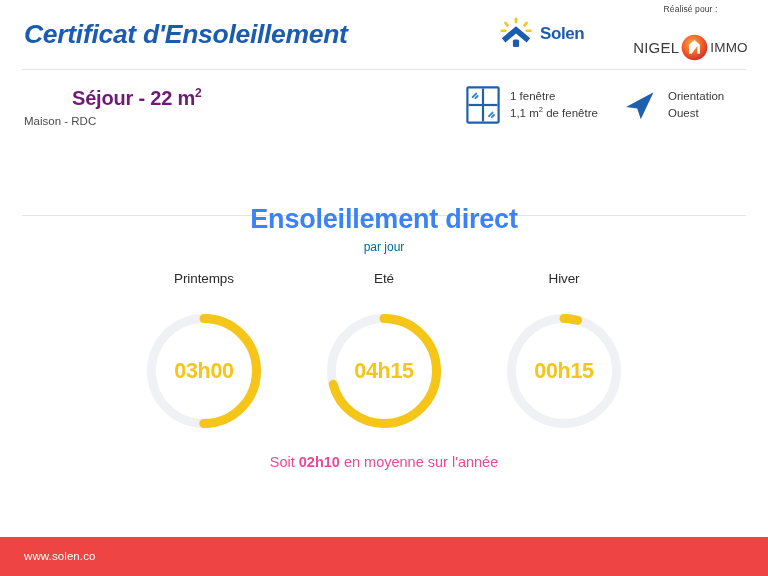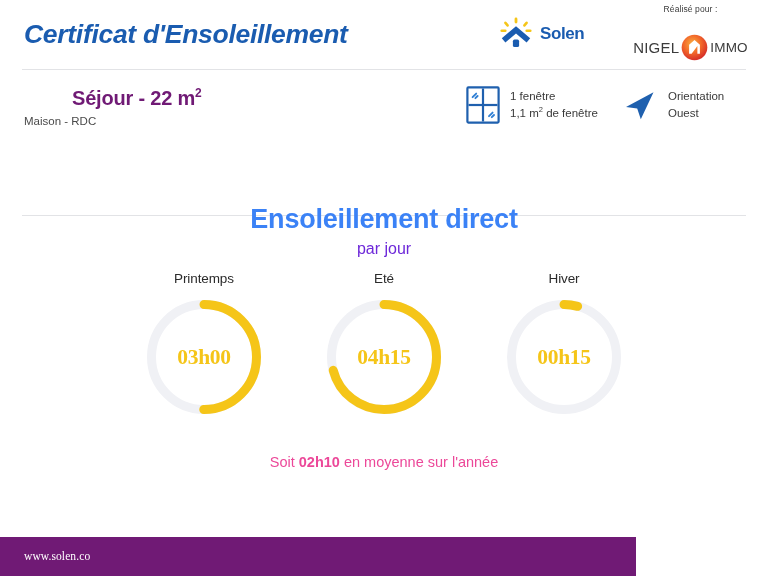--- a/index.html
+++ b/index.html
@@ -183,22 +183,22 @@
     font-weight: bold;
     color: #3b82f6;
     letter-spacing: -0.2px;
   }
 
   .sun-subtitle {
     position: absolute;
     left: 0; top: 94px;
     width: 768px;
     text-align: center;
-    font-size: 16px;
-    color: #6d28d9;
+    font-size: 12px;
+    color: #0369a1;
   }
 
   
   .gauges {
     position: absolute;
     left: 0; top: 125px;
     width: 768px;
     display: flex;
     justify-content: center;
     align-items: flex-start;
@@ -208,30 +208,29 @@
   .gauge {
     width: 114px;
     display: flex;
     flex-direction: column;
     align-items: center;
   }
 
   .gauge-label {
     font-size: 13.5px;
     color: #2b2b2b;
-    margin-bottom: 14px;
+    margin-bottom: 28px;
     white-space: nowrap;
     letter-spacing: -0.1px;
   }
 
   .gauge-ring {
     position: relative;
     width: 114px;
     height: 114px;
-    font-family: Liberation Serif, serif;
   }
 
   .gauge-ring svg {
     position: absolute;
     left: 0; top: 0;
     width: 114px;
     height: 114px;
   }
 
   .gauge-value {
@@ -255,24 +254,23 @@
     text-align: center;
     font-size: 14.5px;
     color: #ec4899;
   }
   .average-line b { font-weight: bold; }
 
   
   .footer {
     position: absolute;
     left: 0; top: 537px;
-    width: 636px;
+    width: 768px;
     height: 39px;
-    background: #701a75;
-    font-family: Liberation Serif, serif;
+    background: #ef4444;
   }
 
   .footer-url {
     position: absolute;
     left: 24px;
     top: 13px;
     font-size: 11.5px;
     color: #ffffff;
     letter-spacing: 0.1px;
   }

